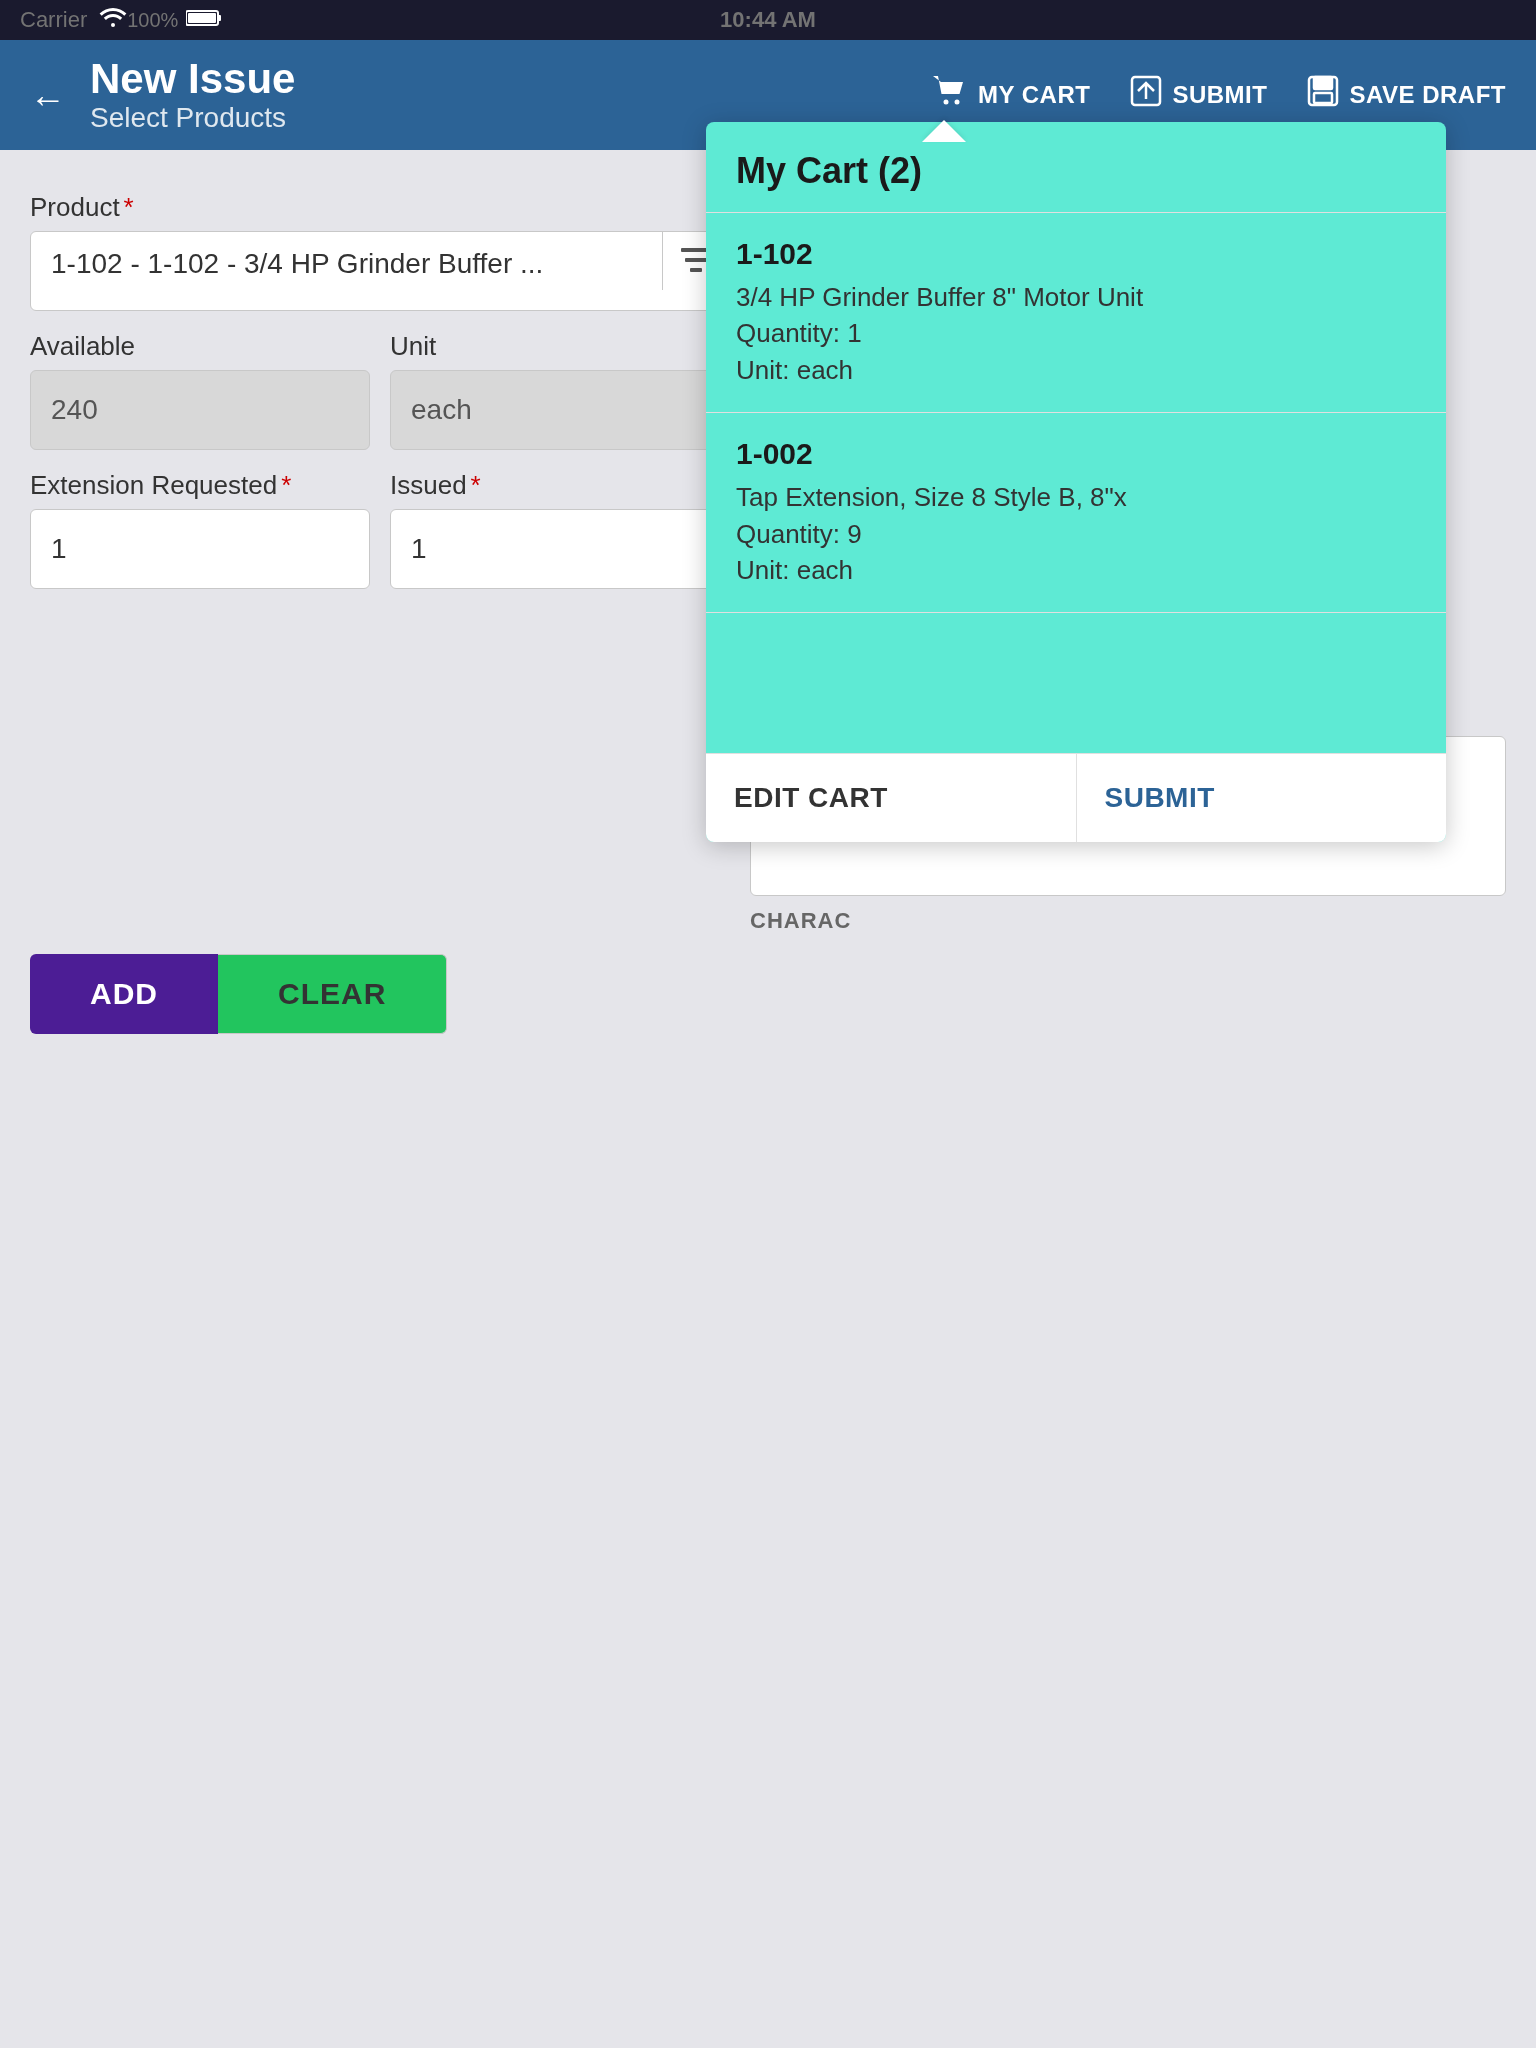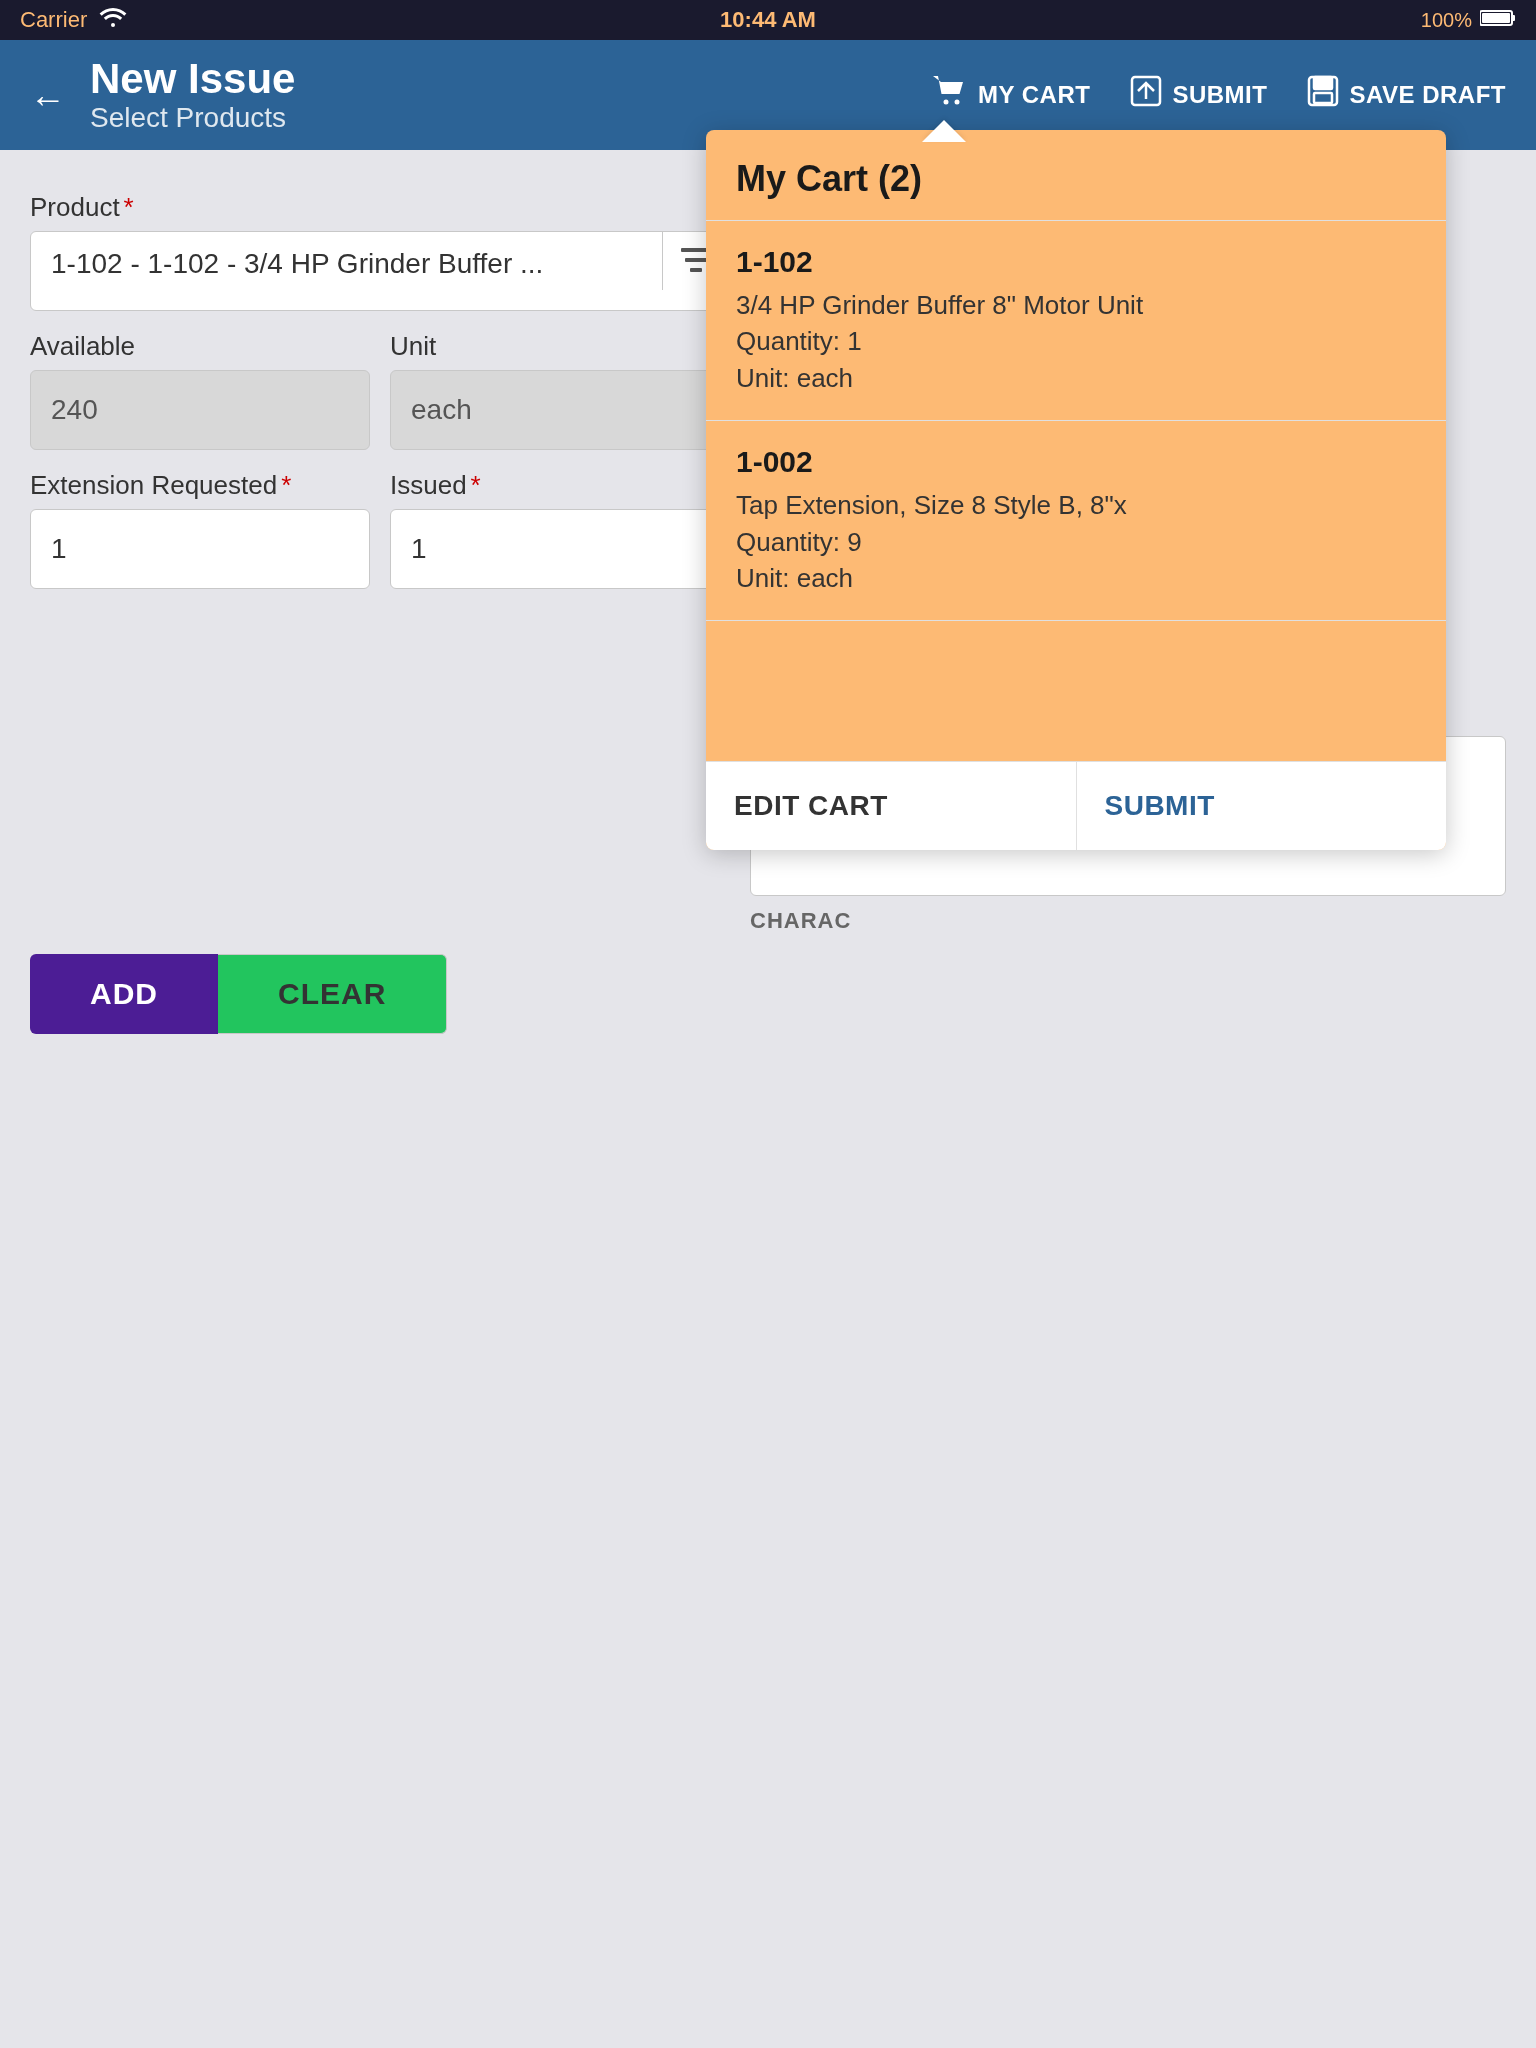--- a/index.html
+++ b/index.html
@@ -11,23 +11,23 @@
       position: relative;
       overflow-x: hidden;
     }
 
     
     .status-bar {
       background: #1a1a2e;
       height: 40px;
       display: flex;
       align-items: center;
-      justify-content: space-between;
+      justify-content: flex-start;
       padding: 0 20px;
-      color: #fdba74;
+      color: #737373;
       font-size: 22px;
       font-weight: 500;
     }
     .status-left { display: flex; align-items: center; gap: 12px; }
     .status-center { position: absolute; left: 50%; transform: translateX(-50%); font-weight: 600; }
     .status-right { display: flex; align-items: center; gap: 8px; font-size: 20px; }
 
     
     .navbar {
       background: #2c6396;
@@ -209,24 +209,24 @@
       color: #666;
       letter-spacing: 1px;
       text-transform: uppercase;
       margin-top: 4px;
       font-weight: bold;
     }
 
     
     .cart-popup {
       position: absolute;
-      top: 130px;
+      top: 122px;
       right: 90px;
       width: 740px;
-      background: #fdba74;
+      background: #5eead4;
       border-radius: 8px;
       box-shadow: 0 4px 24px rgba(0,0,0,0.22);
       z-index: 100;
       overflow: hidden;
     }
     .cart-popup-arrow {
       position: absolute;
       top: 120px;
       right: 570px;
       width: 0;

